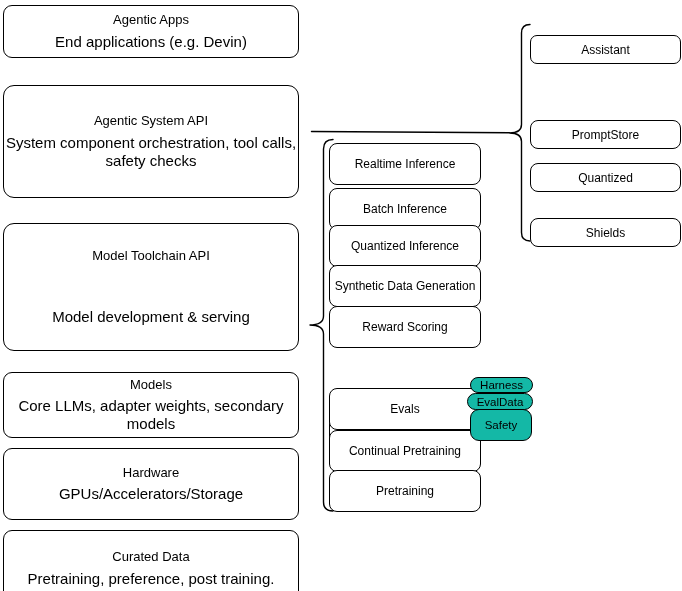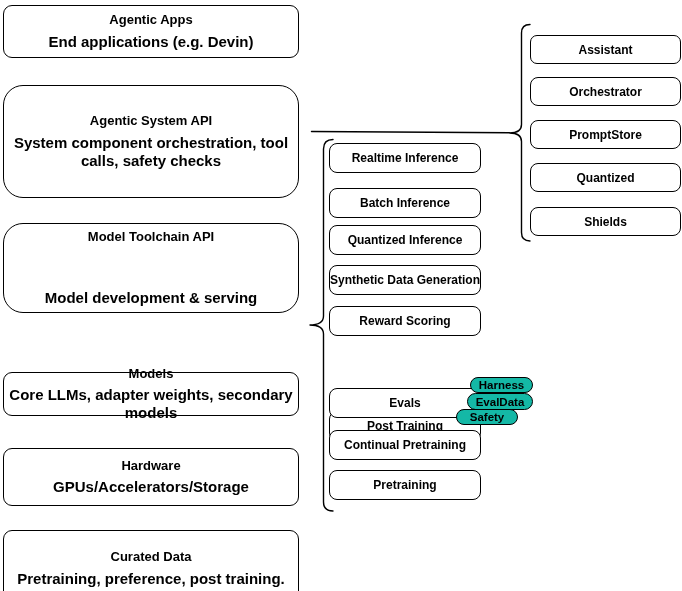--- a/index.html
+++ b/index.html
@@ -3,48 +3,47 @@
 <meta charset="utf-8">
 <style>
   html,body { margin:0; padding:0; background:#ffffff; }
   .canvas {
     position:relative;
     width:682px; height:591px;
     background:#ffffff;
     color:#000000;
     font-family:"Liberation Sans", sans-serif;
     overflow:hidden;
-    font-weight:bold;
   }
   .overlay { position:absolute; left:0; top:0; pointer-events:none; }
   .bigbox {
     position:absolute;
     left:3px; width:296px;
     box-sizing:border-box;
     border:1.5px solid #000;
     background:#fff;
     display:flex; flex-direction:column;
     align-items:center; justify-content:center;
     text-align:center;
   }
   .r-sm { border-radius:9px; }
-  .r-lg { border-radius:20px; }
+  .r-lg { border-radius:11px; }
   .bigbox .t { font-size:13px; line-height:1.2; }
   .bigbox .s { font-size:15px; line-height:1.2; margin-top:5px; }
   .node {
     position:absolute;
     box-sizing:border-box;
     border:1.5px solid #000;
     border-radius:8px;
     background:#fff;
     display:flex; align-items:center; justify-content:center;
     font-size:12px;
     white-space:nowrap;
   }
-  .mid   { left:329px; width:152px; height:30px; }
+  .mid   { left:329px; width:152px; height:42px; }
   .right { left:530px; width:151px; height:29px; }
   .pill {
     position:absolute;
     box-sizing:border-box;
     border:1.4px solid #000;
     border-radius:9px;
     background:#14b8a6;
     display:flex; align-items:center; justify-content:center;
     font-size:11.5px;
     white-space:nowrap;
@@ -64,50 +63,49 @@
   </svg>
 
   <div class="bigbox r-sm" style="top:5px; height:53px;">
     <div class="t">Agentic Apps</div>
     <div class="s">End applications (e.g. Devin)</div>
   </div>
   <div class="bigbox r-lg" style="top:85px; height:113px;">
     <div class="t">Agentic System API</div>
     <div class="s">System component orchestration, tool calls, safety checks</div>
   </div>
-  <div class="bigbox r-lg" style="top:223px; height:90px;gap:40px;">
+  <div class="bigbox r-lg" style="top:223px; height:128px;gap:40px;">
     <div class="t">Model Toolchain API</div>
     <div class="s">Model development &amp; serving</div>
   </div>
-  <div class="bigbox r-sm" style="top:372px; height:44px;">
+  <div class="bigbox r-sm" style="top:372px; height:66px;">
     <div class="t">Models</div>
     <div class="s">Core LLMs, adapter weights, secondary models</div>
   </div>
-  <div class="bigbox r-sm" style="top:448px; height:58px;">
+  <div class="bigbox r-sm" style="top:448px; height:72px;">
     <div class="t">Hardware</div>
     <div class="s">GPUs/Accelerators/Storage</div>
   </div>
   <div class="bigbox r-sm" style="top:530px; height:77px;">
     <div class="t">Curated Data</div>
     <div class="s">Pretraining, preference, post training.</div>
   </div>
 
   <div class="node mid" style="top:143px;">Realtime Inference</div>
   <div class="node mid" style="top:188px;">Batch Inference</div>
   <div class="node mid" style="top:225px;">Quantized Inference</div>
   <div class="node mid" style="top:265px;">Synthetic Data Generation</div>
   <div class="node mid" style="top:306px;">Reward Scoring</div>
   <div class="node mid" style="top:364px;margin-top:47px;">Post Training</div>
   <div class="node mid" style="top:388px;">Evals</div>
   <div class="node mid" style="top:430px;">Continual Pretraining</div>
   <div class="node mid" style="top:470px;">Pretraining</div>
 
   <div class="node right" style="top:35px;border-radius:7px;">Assistant</div>
-  <div class="node right" style="top:77px;">Orchestrator</div>
   <div class="node right" style="top:120px;">PromptStore</div>
   <div class="node right" style="top:163px;">Quantized</div>
-  <div class="node right" style="top:207px;">Shields</div>
+  <div class="node right" style="top:218px;">Shields</div>
 
   <div class="pill" style="left:470px; top:377px; width:63px; height:16px;">Harness</div>
   <div class="pill" style="left:467px; top:393px; width:66px; height:17px;">EvalData</div>
-  <div class="pill" style="left:456px; top:409px; width:62px; height:16px;">Safety</div>
+  <div class="pill" style="left:470px; top:409px; width:62px; height:32px;">Safety</div>
 
 </div>
 
 </body></html>

